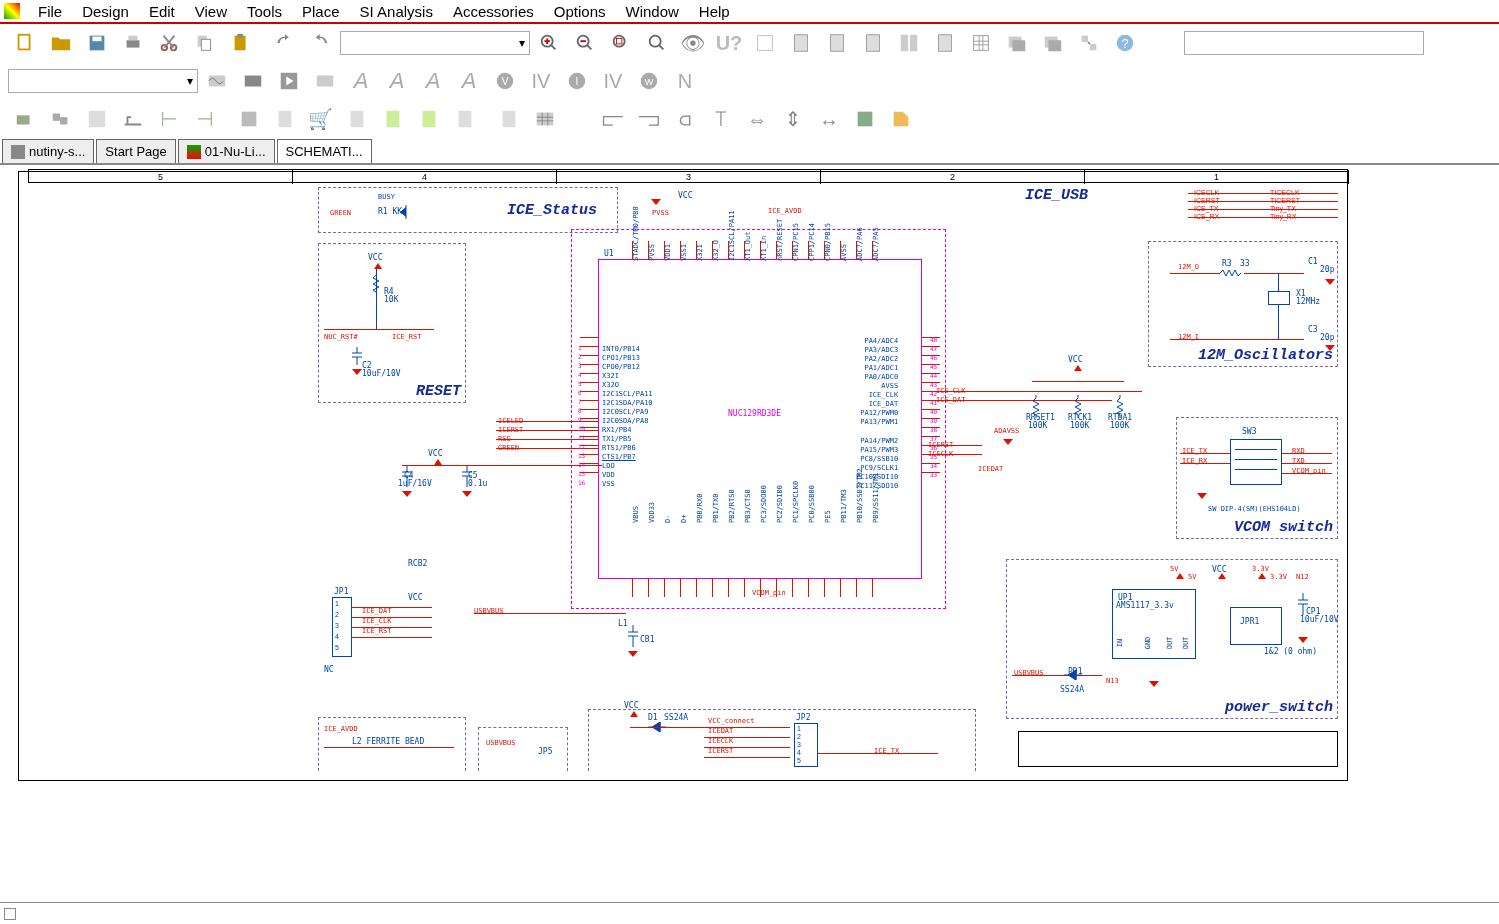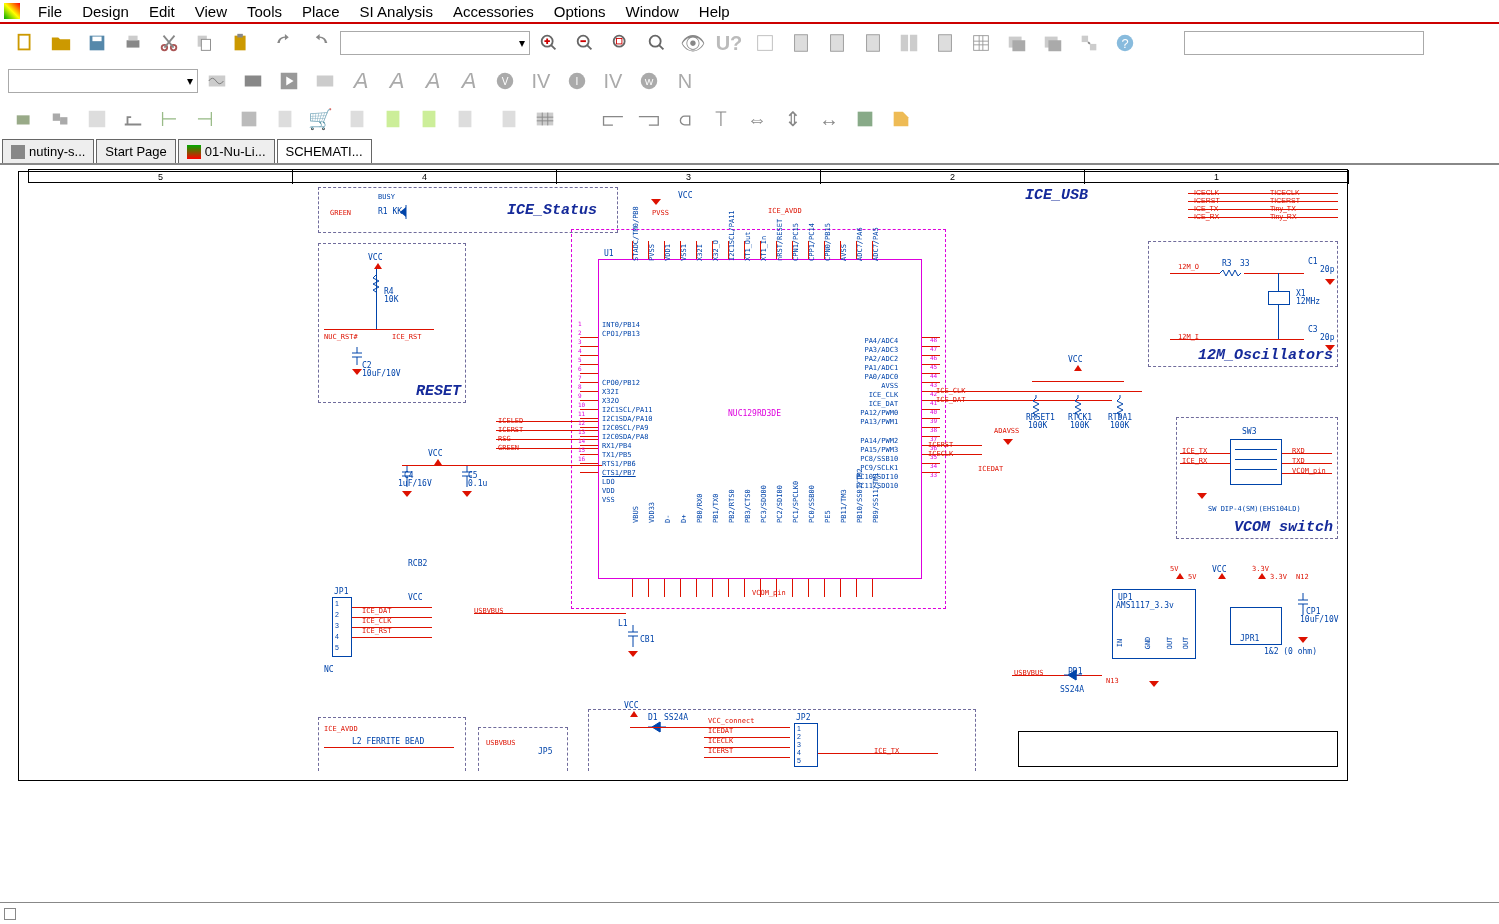--- a/index.html
+++ b/index.html
@@ -566,39 +566,42 @@
       </svg>
   <svg style="position:absolute;left:1108px;top:226px;" width="8" height="26">
         <path d="M4 0v3l-3 3 6 3-6 3 6 3-6 3 3 2v3" fill="none" stroke="#04a"></path>
       </svg>
   <div class="ann" style="left:1060px;top:186px;">VCC</div>
   <div class="vcc-arrow" style="left:1066px;top:196px;"></div>
   <div class="wire-r" style="left:1024px;top:212px;width:92px;height:1px;"></div>
   <div class="gnd" style="left:1000px;top:270px;"></div>
   <div class="netlabel" style="left:986px;top:258px;">ADAVSS</div>
 
+  <div class="block" style="left:998px;top:390px;width:332px;height:160px;">
+    <div class="block-label">power_switch</div>
+  </div>
   <div class="netlabel" style="left:1006px;top:500px;">USBVBUS</div>
   <div class="wire-r" style="left:1004px;top:506px;width:90px;height:1px;"></div>
   <div class="ann" style="left:1060px;top:498px;">PD1</div>
   <div class="ann" style="left:1052px;top:516px;">SS24A</div>
   <svg style="position:absolute;left:1056px;top:500px;" width="18" height="12">
         <path d="M0 6h4l8-5v10l-8-5M12 1v10M12 6h6" fill="#04a" stroke="#04a"></path>
       </svg>
   <div class="netlabel" style="left:1098px;top:508px;">N13</div>
 
   <div style="position:absolute;left:1104px;top:420px;width:84px;height:70px;border:1px solid #04a;"></div>
   <div class="ann" style="left:1110px;top:424px;">UP1</div>
   <div class="ann" style="left:1108px;top:432px;">AMS1117_3.3v</div>
   <div class="pinlabel" style="left:1108px;top:470px;transform:rotate(-90deg);">IN</div>
   <div class="pinlabel" style="left:1134px;top:470px;transform:rotate(-90deg);">GND</div>
   <div class="pinlabel" style="left:1156px;top:470px;transform:rotate(-90deg);">OUT</div>
   <div class="pinlabel" style="left:1172px;top:470px;transform:rotate(-90deg);">OUT</div>
 
   <div style="position:absolute;left:1222px;top:438px;width:52px;height:38px;border:1px solid #04a;"></div>
-  <div class="ann" style="left:1232px;top:465px;text-align:right;">JPR1</div>
+  <div class="ann" style="left:1232px;top:448px;text-align:right;">JPR1</div>
   <div class="ann" style="left:1256px;top:478px;">1&amp;2 (0 ohm)</div>
 
   <div class="netlabel" style="left:1162px;top:396px;">5V</div>
   <div class="netlabel" style="left:1180px;top:404px;">5V</div>
   <div class="ann" style="left:1204px;top:396px;">VCC</div>
   <div class="netlabel" style="left:1244px;top:396px;">3.3V</div>
   <div class="netlabel" style="left:1262px;top:404px;">3.3V</div>
   <div class="netlabel" style="left:1288px;top:404px;">N12</div>
   <div class="vcc-arrow" style="left:1168px;top:404px;"></div>
   <div class="vcc-arrow" style="left:1210px;top:404px;"></div>
@@ -639,26 +642,26 @@
   <div class="wire-r" style="left:696px;top:588px;width:86px;height:1px;"></div>
   <div class="ann" style="left:788px;top:544px;">JP2</div>
   <div style="position:absolute;left:786px;top:554px;width:24px;height:44px;border:1px solid #04a;">
     <div style="font-size:7px;color:#04a;padding:1px 2px;line-height:8px;">1<br>2<br>3<br>4<br>5</div>
   </div>
   <div class="netlabel" style="left:866px;top:578px;">ICE_TX</div>
   <div class="wire-r" style="left:810px;top:584px;width:120px;height:1px;"></div>
 
   <div style="position:absolute;left:1010px;top:562px;width:320px;height:36px;border:1px solid #000;"></div>
 
-  <div id="pins-left" style="position:absolute;left:594px;top:152px;">
+  <div id="pins-left" style="position:absolute;left:594px;top:176px;">
         <div class="pinlabel" style="position: relative; line-height: 9px; height: 9px;">INT0/PB14</div>
         <div class="ann" style="position: absolute; font-size: 6px; color: rgb(221, 0, 221); left: -24px; top: -1px;">1</div>
         <div class="pinlabel" style="position: relative; line-height: 9px; height: 9px;">CPO1/PB13</div>
         <div class="ann" style="position: absolute; font-size: 6px; color: rgb(221, 0, 221); left: -24px; top: 8px;">2</div>
-        <div class="pinlabel" style="position: relative; line-height: 9px; height: 9px; margin-top: 40px;">CPO0/PB12</div>
+        <div class="pinlabel" style="position: relative; line-height: 9px; height: 9px;">CPO0/PB12</div>
         <div class="ann" style="position: absolute; font-size: 6px; color: rgb(221, 0, 221); left: -24px; top: 17px;">3</div>
         <div class="pinlabel" style="position: relative; line-height: 9px; height: 9px;">X32I</div>
         <div class="ann" style="position: absolute; font-size: 6px; color: rgb(221, 0, 221); left: -24px; top: 26px;">4</div>
         <div class="pinlabel" style="position: relative; line-height: 9px; height: 9px;">X32O</div>
         <div class="ann" style="position: absolute; font-size: 6px; color: rgb(221, 0, 221); left: -24px; top: 35px;">5</div>
         <div class="pinlabel" style="position: relative; line-height: 9px; height: 9px;">I2C1SCL/PA11</div>
         <div class="ann" style="position: absolute; font-size: 6px; color: rgb(221, 0, 221); left: -24px; top: 44px;">6</div>
         <div class="pinlabel" style="position: relative; line-height: 9px; height: 9px;">I2C1SDA/PA10</div>
         <div class="ann" style="position: absolute; font-size: 6px; color: rgb(221, 0, 221); left: -24px; top: 53px;">7</div>
         <div class="pinlabel" style="position: relative; line-height: 9px; height: 9px;">I2C0SCL/PA9</div>

